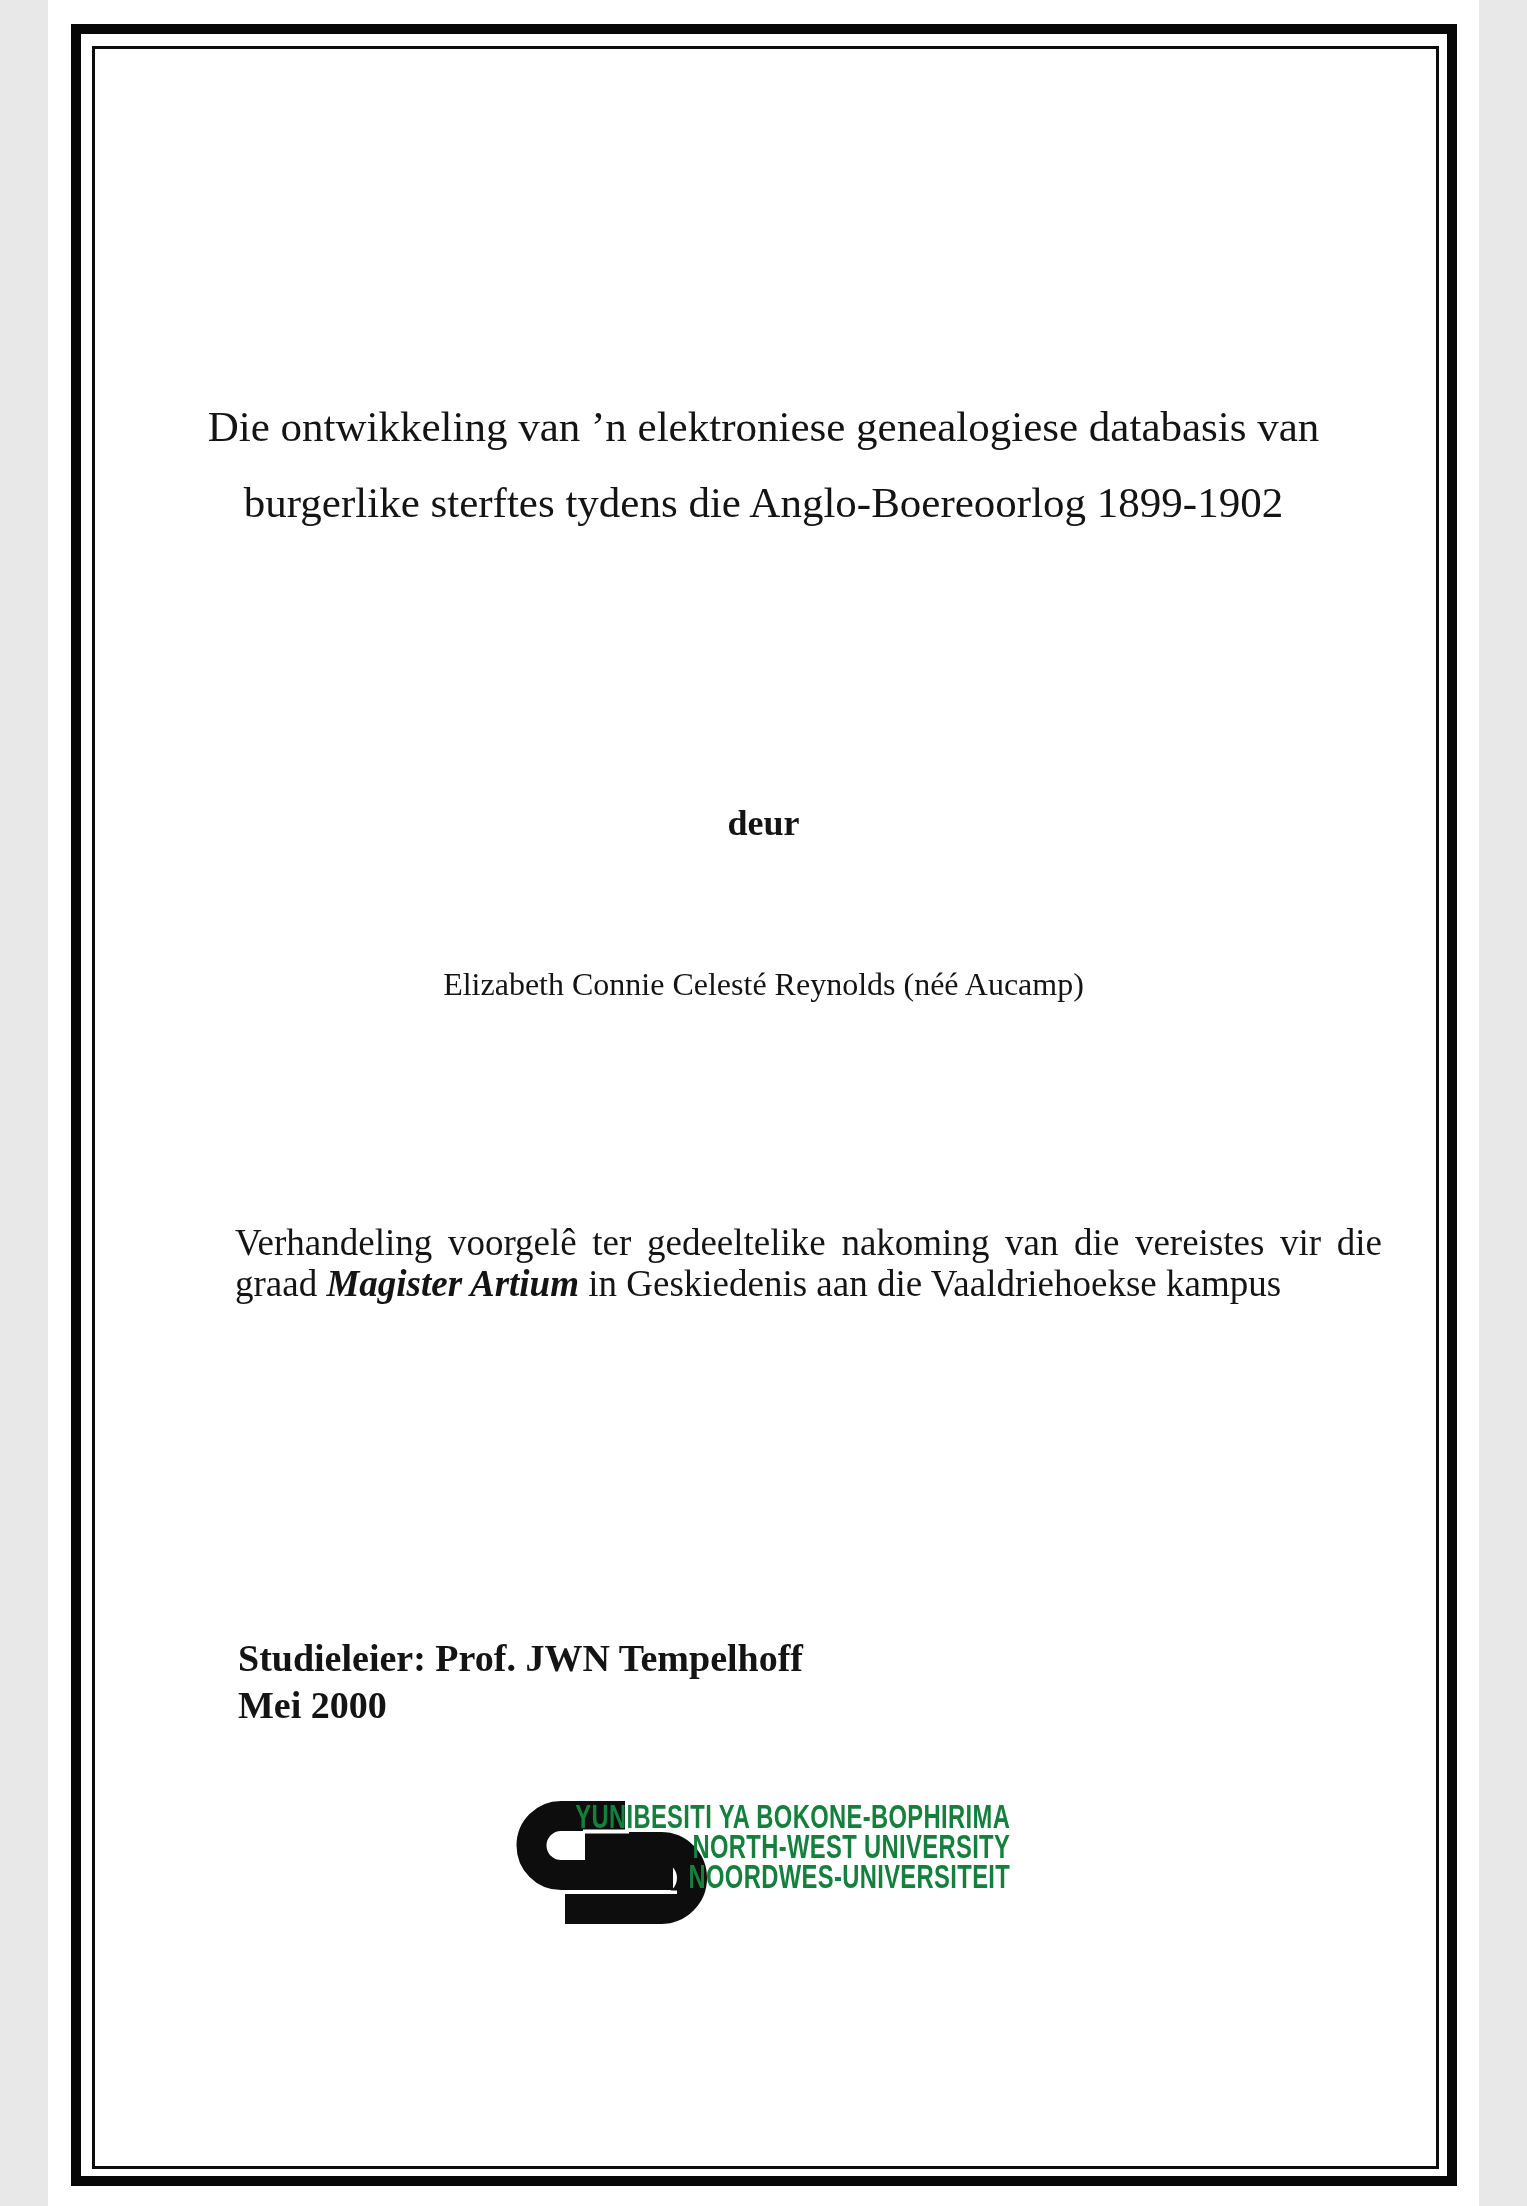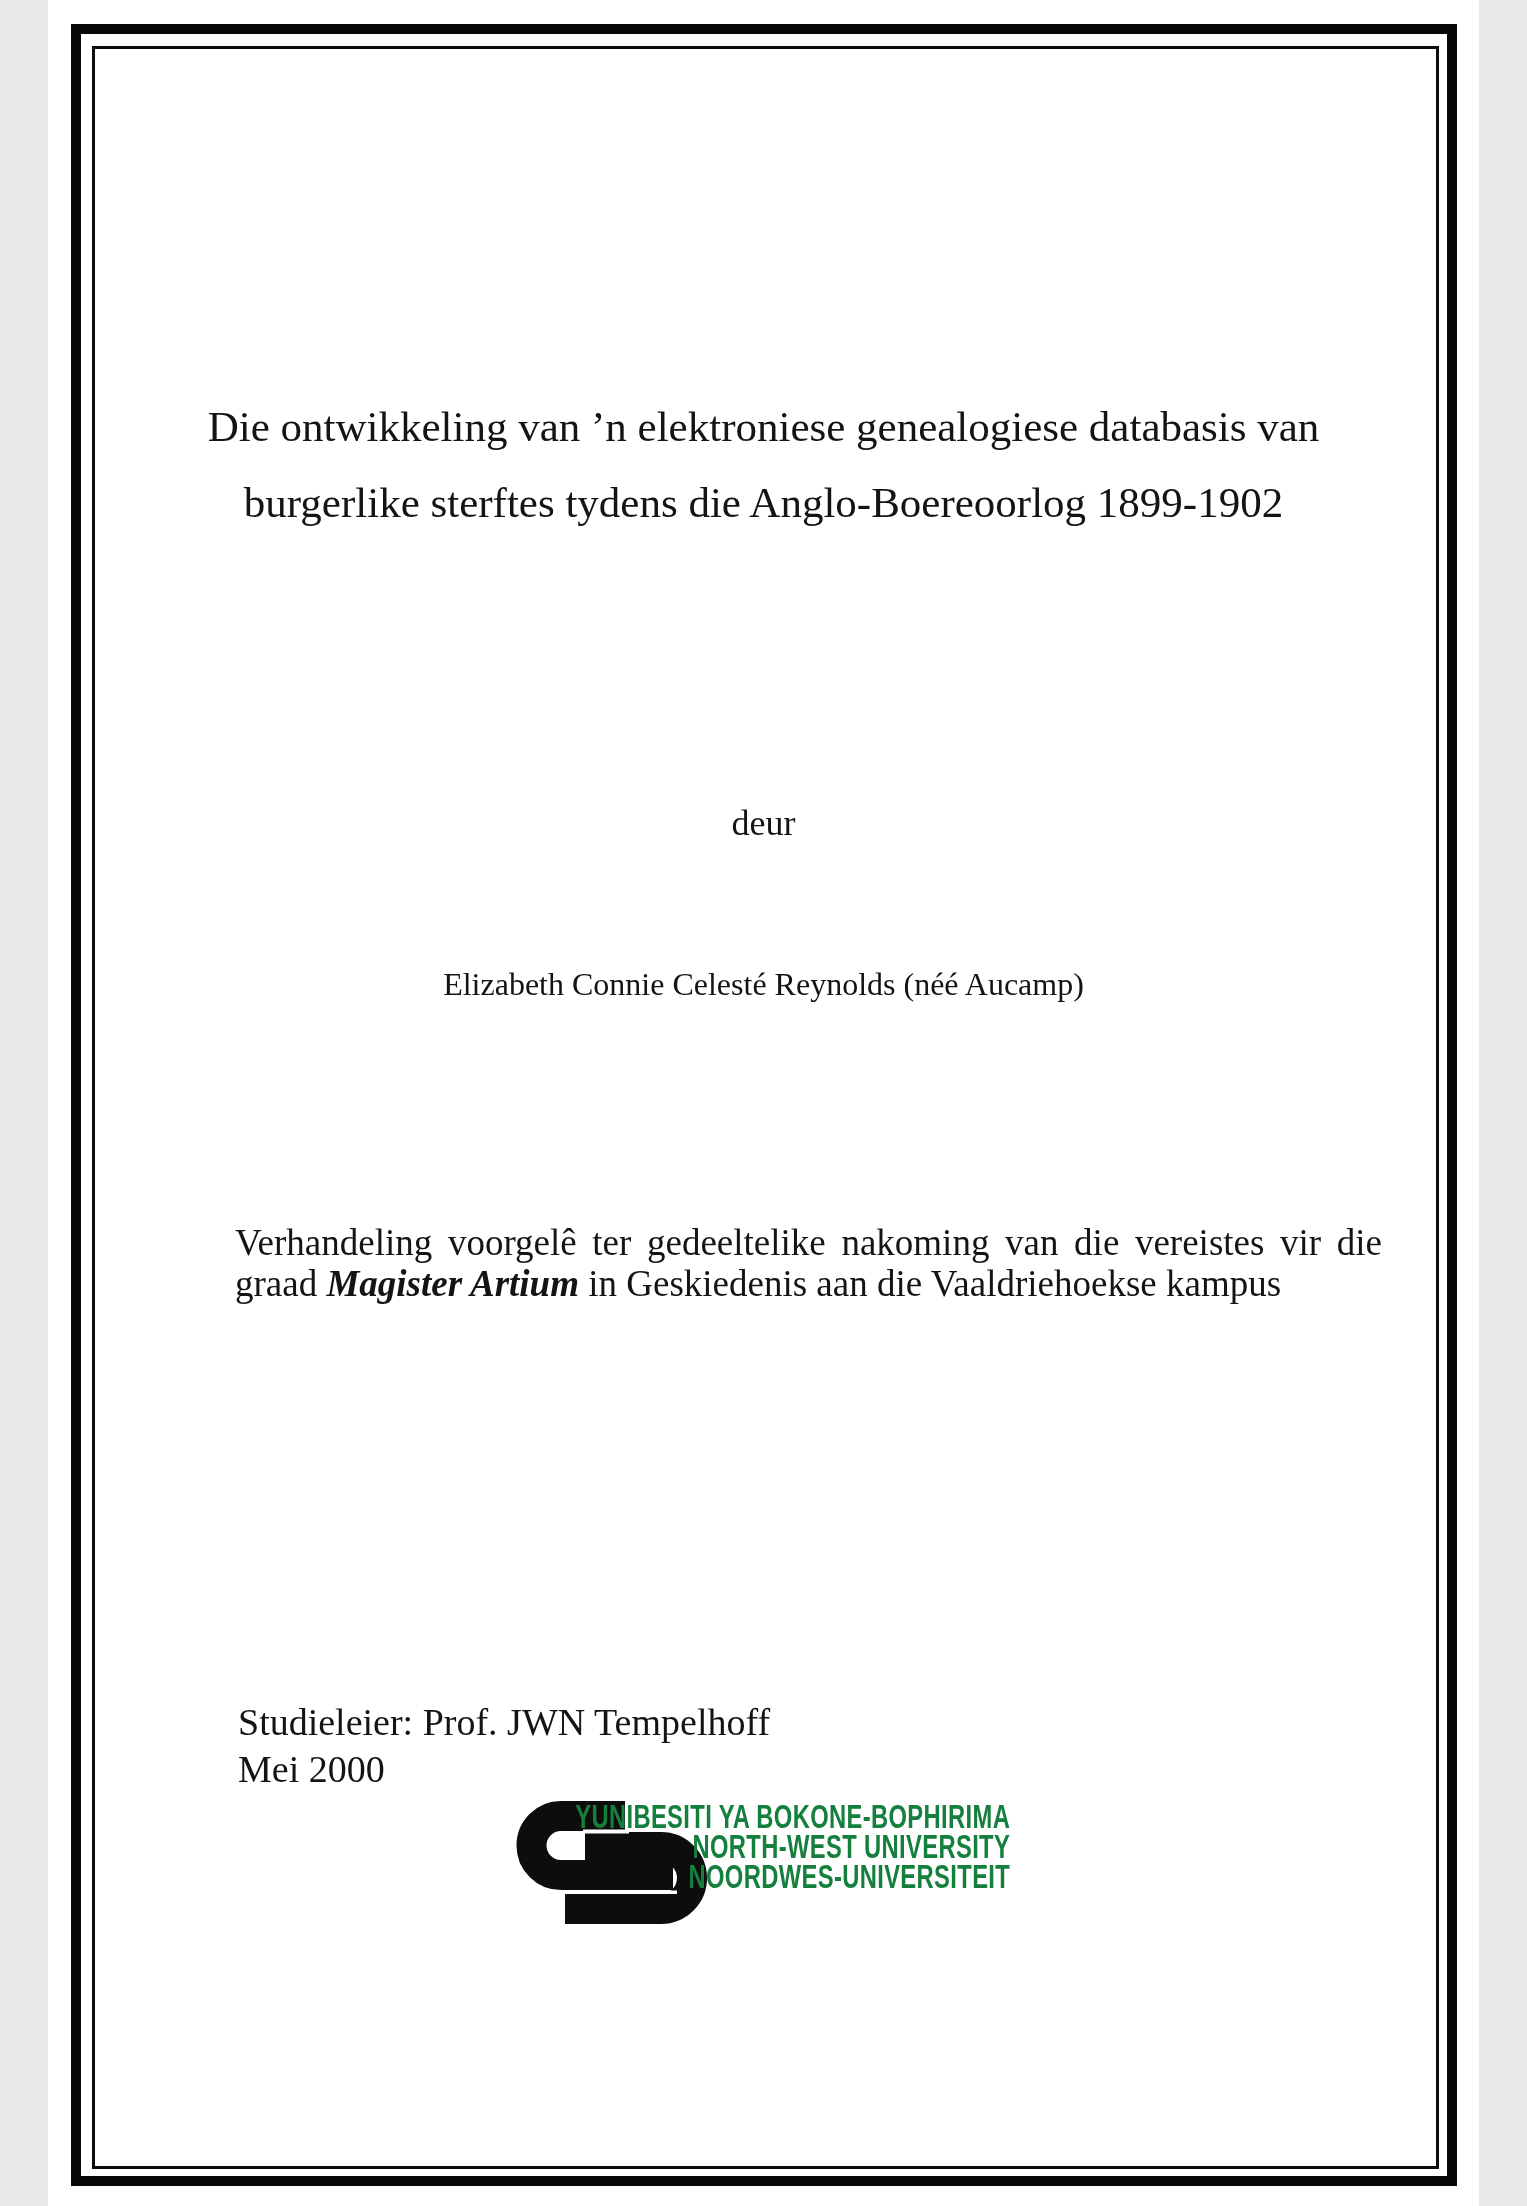--- a/index.html
+++ b/index.html
@@ -40,20 +40,21 @@
     font-weight: normal;
     margin: 0;
   }
   .byline {
     position: absolute;
     left: 0; right: 0;
     top: 801px;
     text-align: center;
     font-size: 36px;
     line-height: 44px;
+    font-weight: bold;
   }
   .author {
     position: absolute;
     left: 0; right: 0;
     top: 960px;
     text-align: center;
     font-size: 32px;
     line-height: 48px;
   }
   .statement {
@@ -68,23 +69,24 @@
     text-align: justify;
     text-align-last: justify;
   }
   .statement .ital {
     font-style: italic;
     font-weight: bold;
   }
   .supervisor-block {
     position: absolute;
     left: 190px;
-    top: 1699px;
+    top: 1635px;
     font-size: 38px;
     line-height: 47px;
+    font-weight: bold;
   }
   .logo {
     position: absolute;
     left: 0; top: 0; right: 0; bottom: 0;
     pointer-events: none;
   }
   .logo-mark {
     position: absolute;
     left: 467px;
     top: 1801px;

